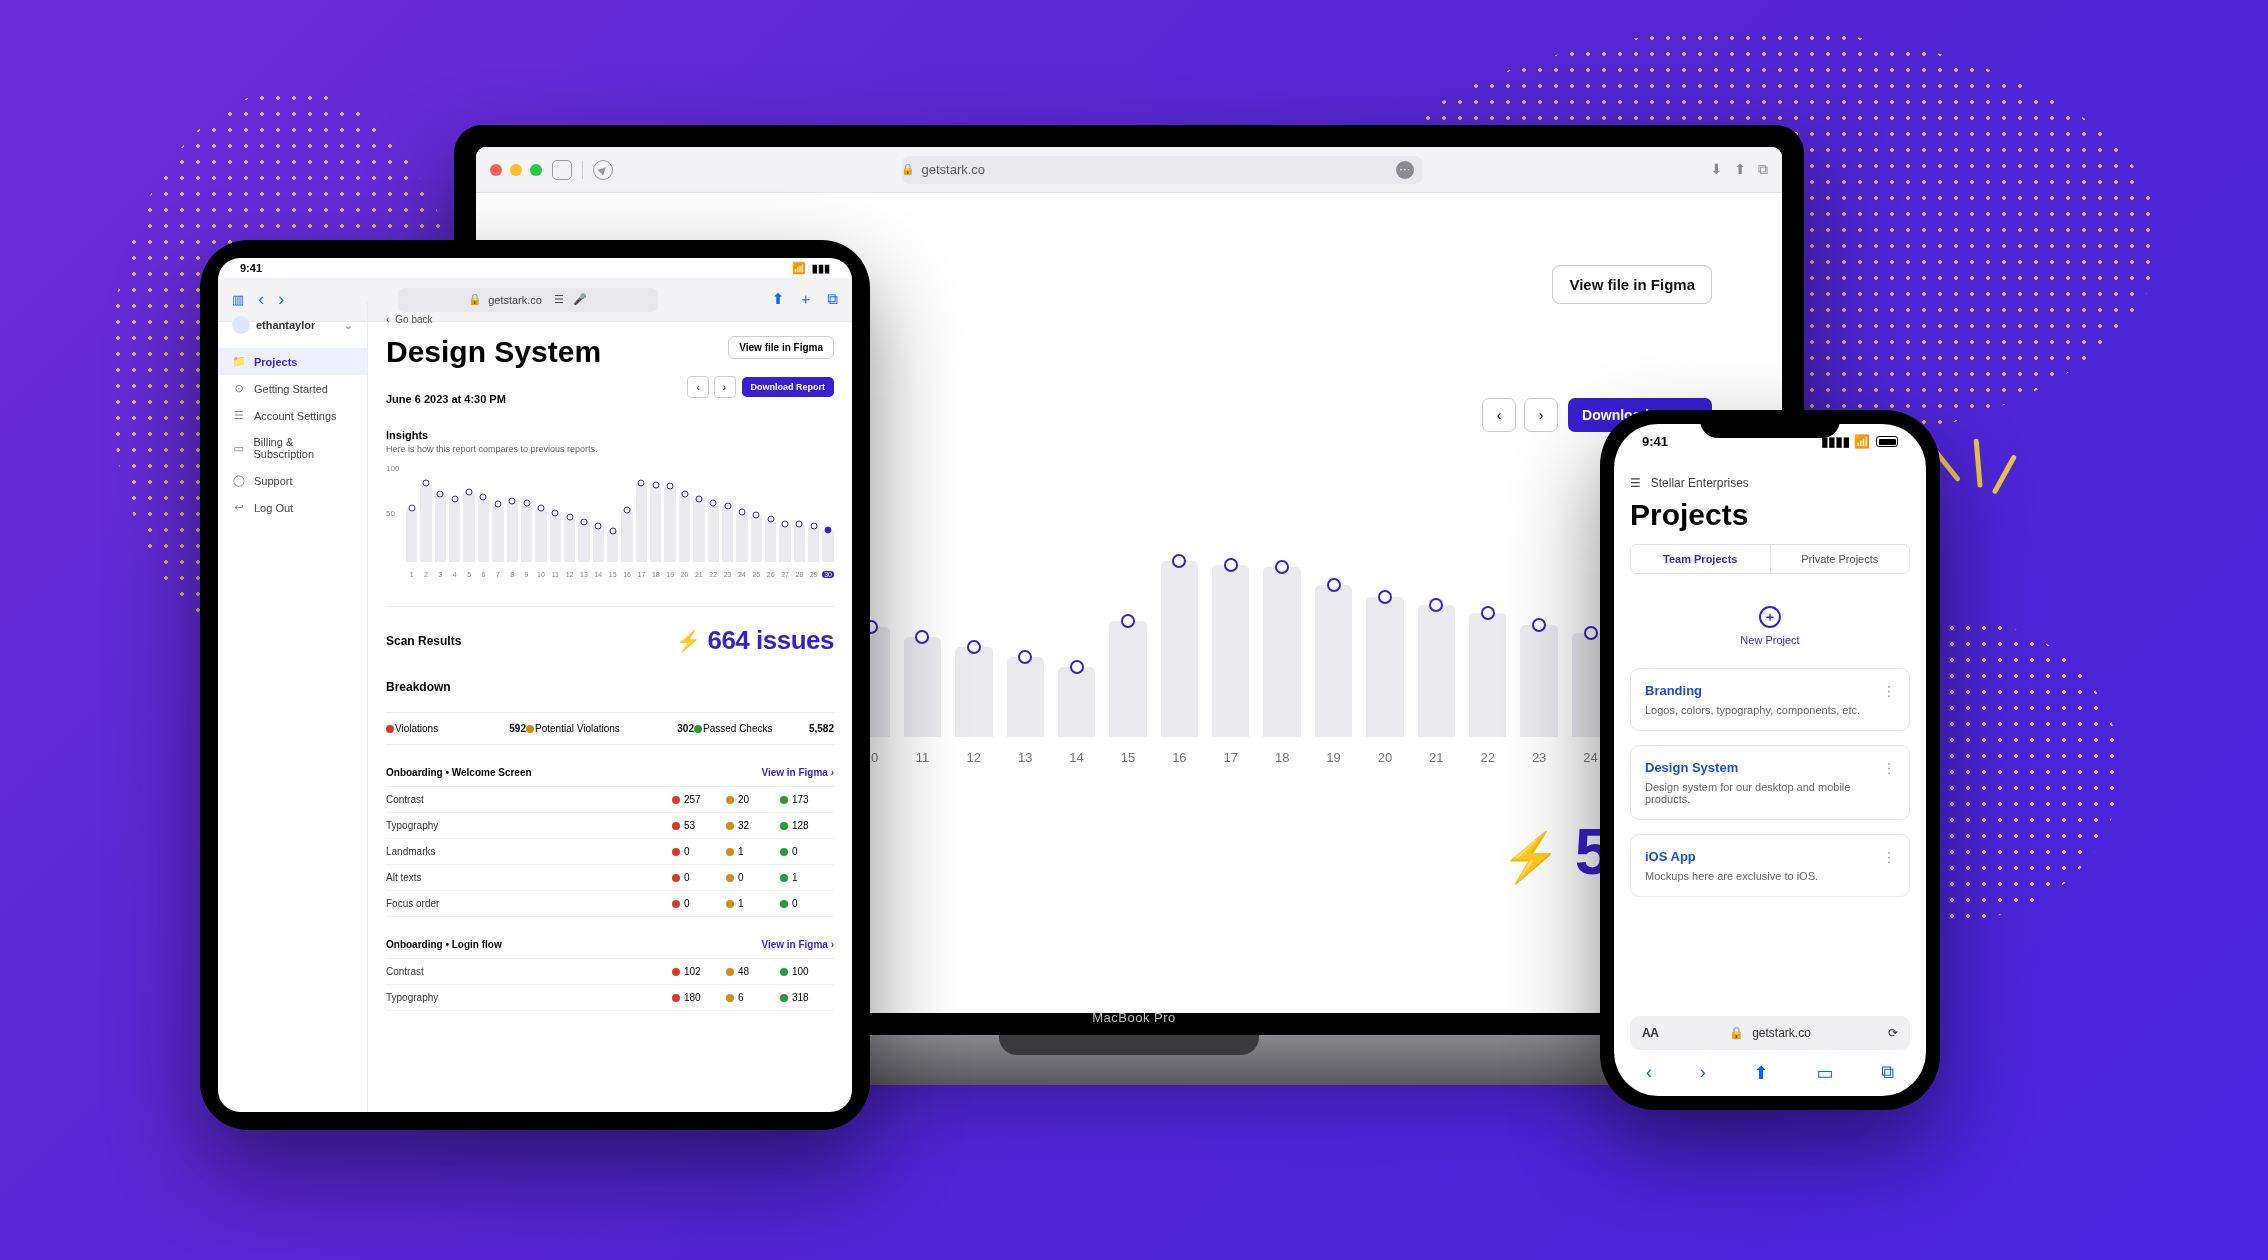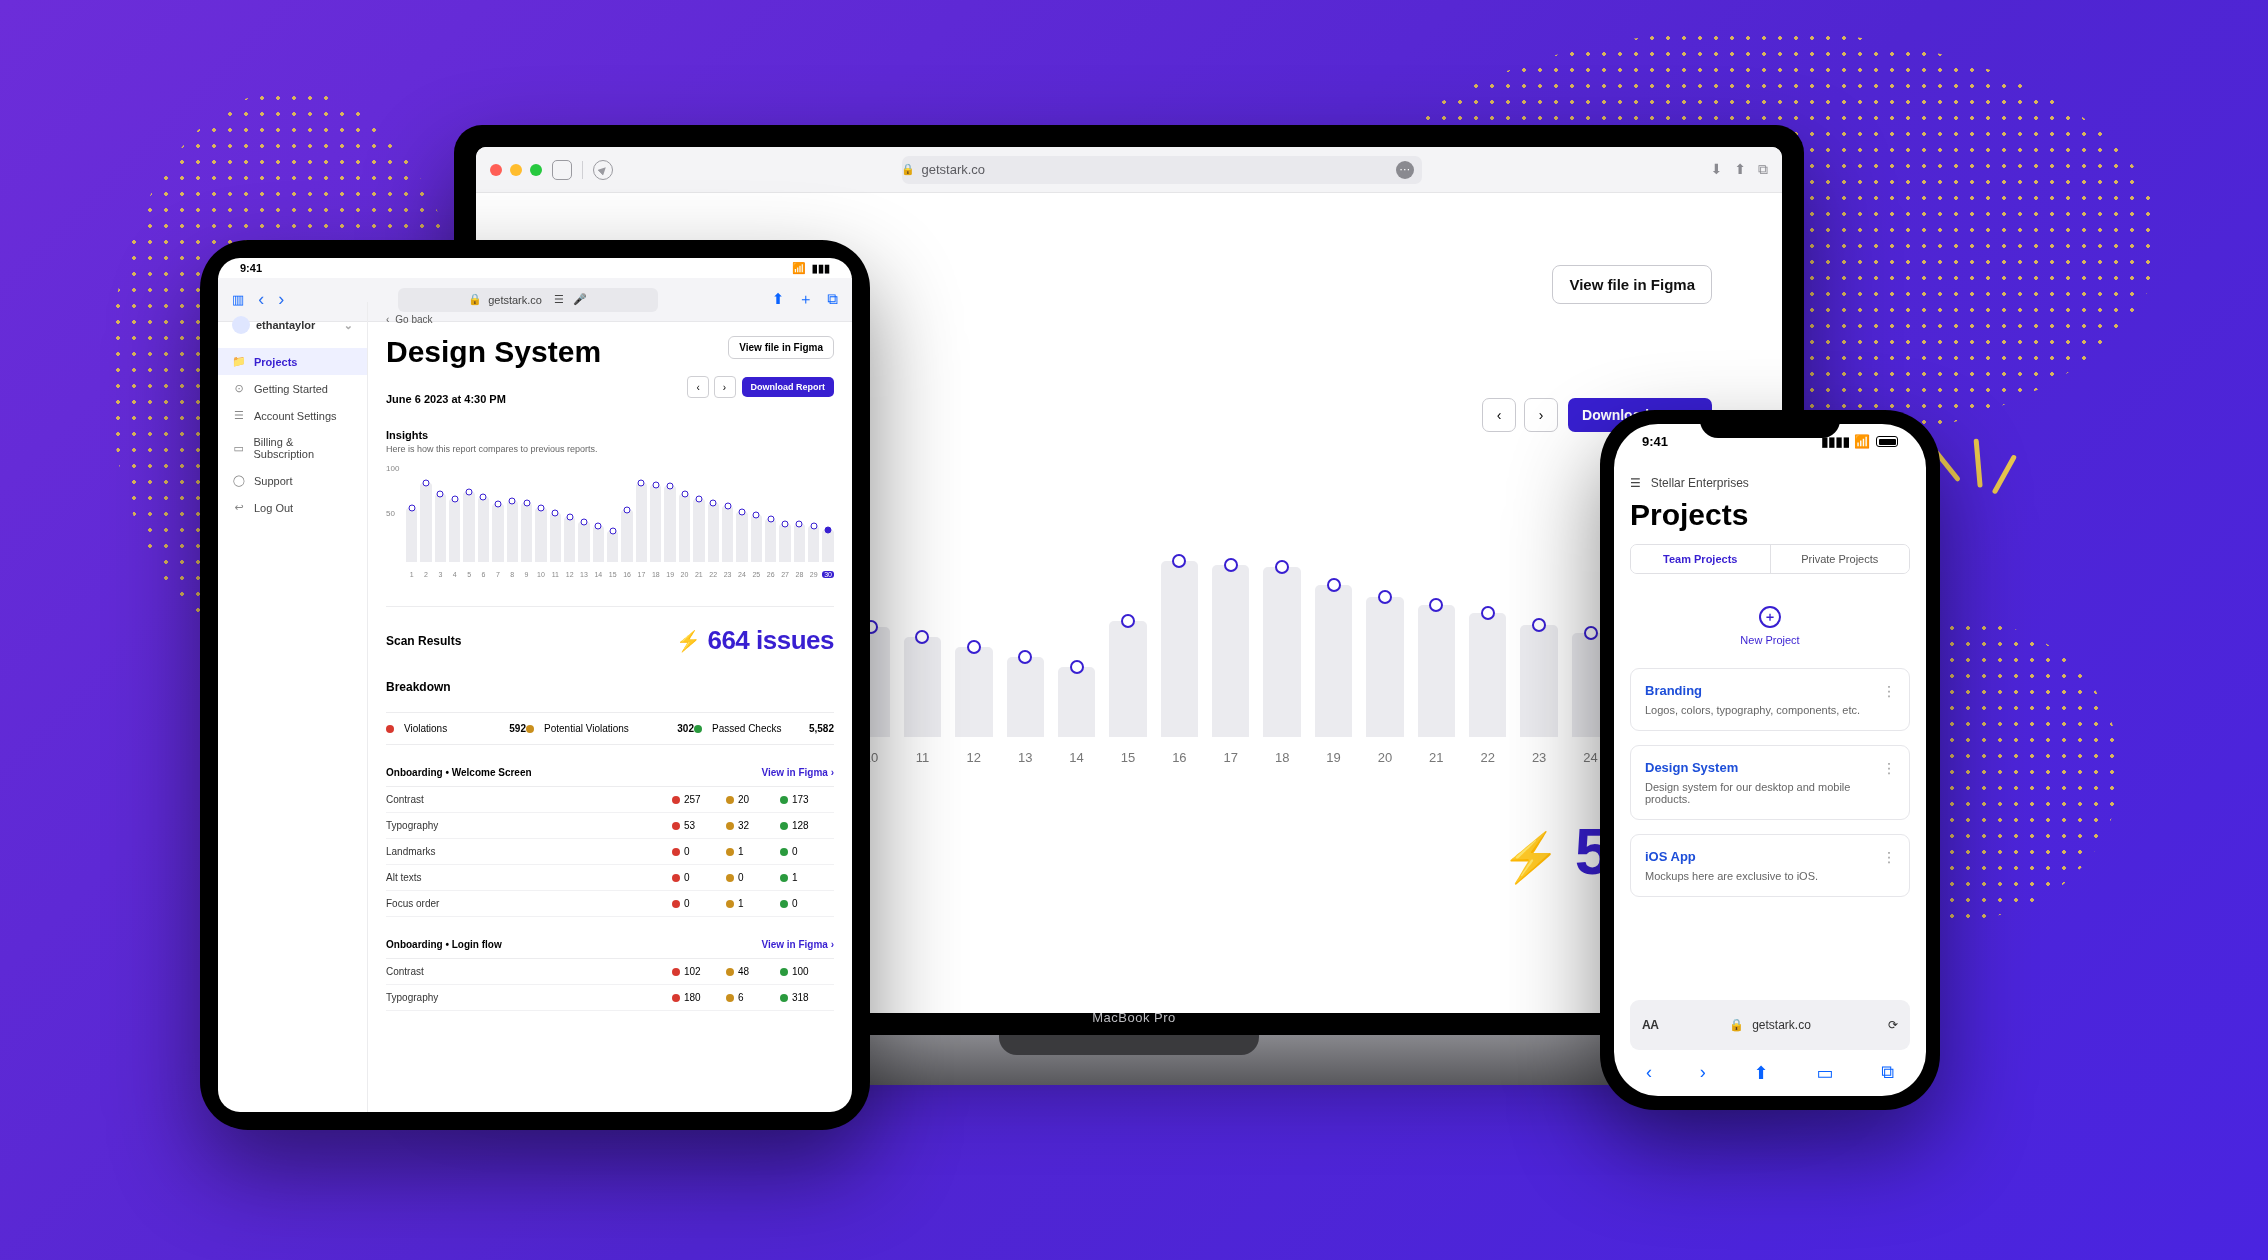--- a/index.html
+++ b/index.html
@@ -127,21 +127,21 @@
   .ipad-chart .ticks span.last{background:#381fd1;color:#fff;border-radius:3px;}
 
   .scan-row{display:flex;justify-content:space-between;align-items:center;margin-top:22px;border-top:1px solid #ececee;padding-top:18px;}
   .scan-label{font-size:12px;font-weight:800;}
   .scan-issues{color:#381fd1;font-weight:900;display:flex;align-items:center;gap:6px;}
   .scan-issues .bolt{font-size:20px;}
   .scan-issues .txt{font-size:26px;letter-spacing:-.5px;}
 
   .breakdown-title{font-size:12px;font-weight:800;margin-top:24px;}
   .bd-summary{display:flex;justify-content:space-between;margin-top:18px;font-size:10px;padding:10px 0;border-top:1px solid #ececee;border-bottom:1px solid #ececee;}
-  .bd-summary .cell{display:flex;align-items:center;gap:10px;text-align:right;}
+  .bd-summary .cell{display:flex;align-items:center;gap:1px;text-align:right;}
   .dot-r{width:8px;height:8px;border-radius:50%;background:#d8392f;display:inline-block;}
   .dot-y{width:8px;height:8px;border-radius:50%;background:#c98f1d;display:inline-block;}
   .dot-g{width:8px;height:8px;border-radius:50%;background:#2a9a3e;display:inline-block;}
   .bd-summary b{font-weight:800;margin-left:auto;}
 
   .bd-group{margin-top:14px;}
   .bd-group .ghead{display:flex;justify-content:space-between;align-items:center;font-size:10px;padding:8px 0;border-bottom:1px solid #ececee;}
   .bd-group .ghead .name{font-weight:700;}
   .bd-group .ghead a{color:#381fd1;font-weight:600;font-size:10px;}
   .bd-row{display:flex;align-items:center;font-size:10px;padding:7px 0;border-bottom:1px solid #f1f1f3;}
@@ -161,21 +161,21 @@
   .ip-tab{flex:1;text-align:center;padding:8px 0;background:#fff;color:#555;}
   .ip-tab.active{color:#381fd1;font-weight:600;}
   .ip-tab + .ip-tab{border-left:1px solid #e0e0e4;}
   .ip-new{margin:32px auto 22px;text-align:center;color:#381fd1;}
   .ip-new .plus{width:22px;height:22px;border:2px solid #381fd1;border-radius:50%;display:inline-flex;align-items:center;justify-content:center;font-size:13px;font-weight:800;margin-bottom:6px;}
   .ip-new .lbl{font-size:11px;}
   .ip-card{border:1px solid #e6e6ea;border-radius:9px;padding:14px;margin-bottom:14px;position:relative;}
   .ip-card .name{font-weight:700;font-size:13px;margin-bottom:6px;color:#1d4ed8;}
   .ip-card .desc{font-size:11px;color:#666;}
   .ip-card .more{position:absolute;top:14px;right:12px;color:#999;font-size:14px;letter-spacing:1px;}
-  .ip-urlbar{position:absolute;left:16px;right:16px;bottom:46px;height:50px;background:#f0f0f3;border-radius:9px;display:flex;align-items:center;justify-content:center;gap:8px;font-size:12px;color:#333;}
+  .ip-urlbar{position:absolute;left:16px;right:16px;bottom:46px;height:34px;background:#f0f0f3;border-radius:9px;display:flex;align-items:center;justify-content:center;gap:8px;font-size:12px;color:#333;}
   .ip-urlbar .aa{position:absolute;left:12px;font-weight:800;font-size:12px;letter-spacing:-.5px;}
   .ip-urlbar .reload{position:absolute;right:12px;}
   .ip-toolbar{position:absolute;left:0;right:0;bottom:6px;display:flex;justify-content:space-around;color:#0a63ff;font-size:18px;padding:6px 8px;}
 
 </style>
 </head>
 <body>
 
 <div class="dot-patch dp-1"></div>
 <div class="dot-patch dp-2"></div>

